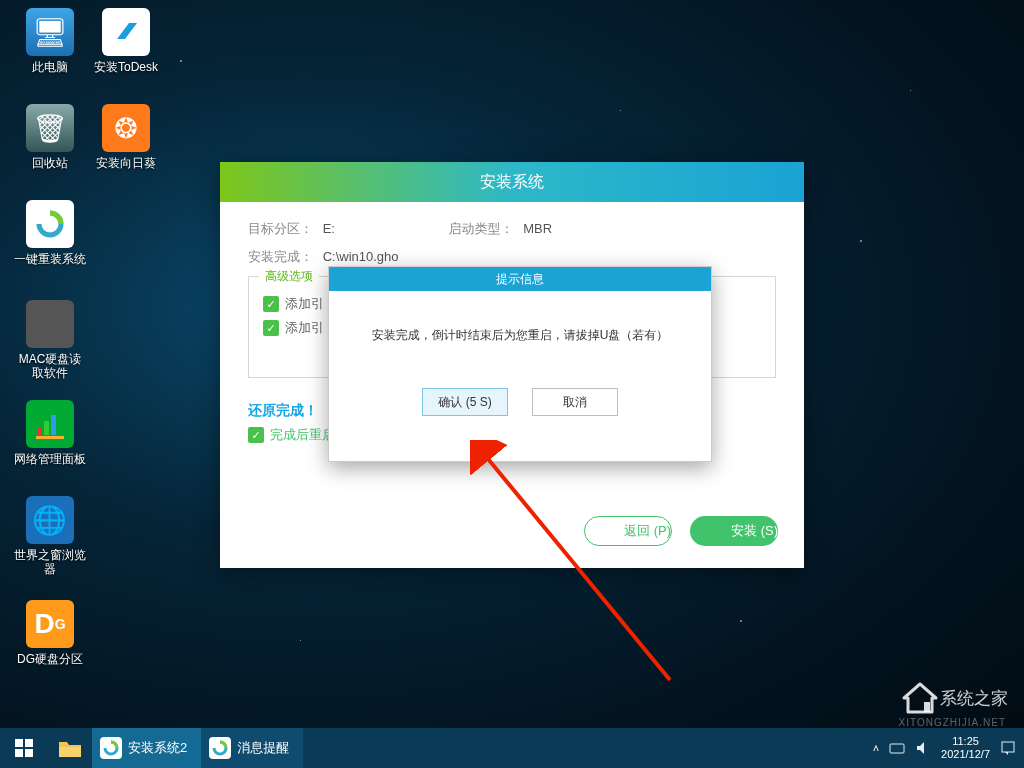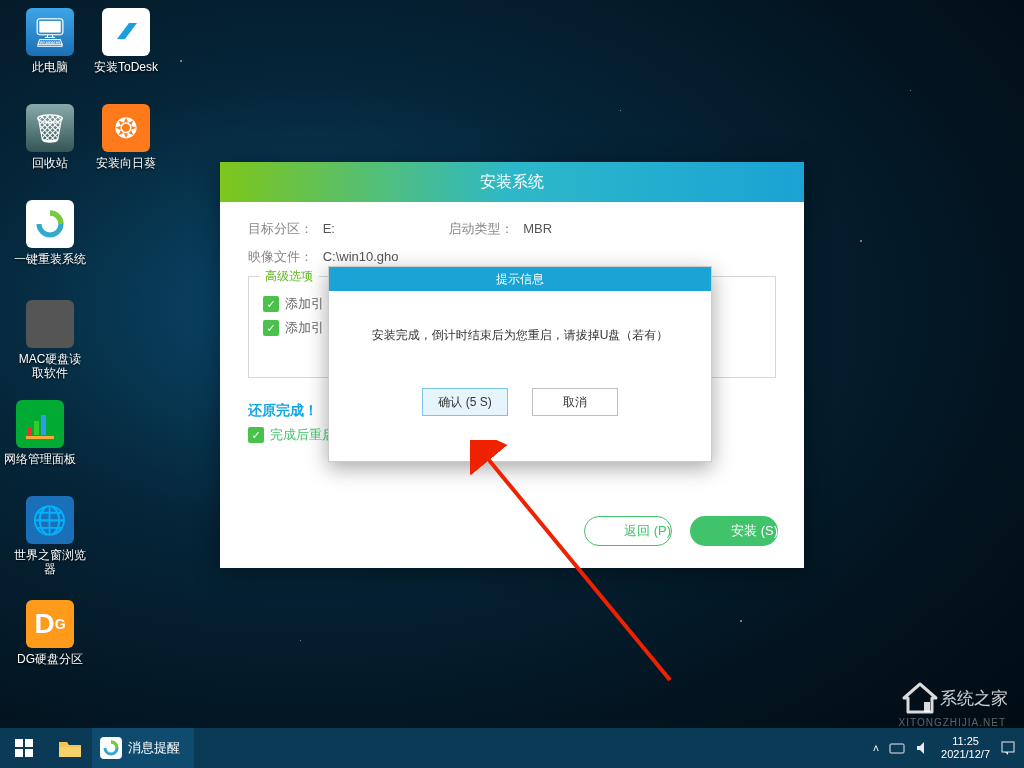--- a/index.html
+++ b/index.html
@@ -109,21 +109,21 @@
           <path d="M15 4 A11 11 0 0 1 26 15" fill="none" stroke="#7c3" stroke-width="5"></path>
         </svg>
       </div>
     <span class="lbl">一键重装系统</span>
   </div>
   <div class="desktop-icon" style="left:14px;top:300px">
     <div class="ic ic-mac"></div>
     <span class="lbl" style="white-space:pre-line">MAC硬盘读
 取软件</span>
   </div>
-  <div class="desktop-icon" style="left:4px;top:400px">
+  <div class="desktop-icon" style="left:14px;top:400px">
     <div class="ic ic-net">
         <svg width="34" height="34">
           <rect x="4" y="20" width="5" height="8" fill="#e33"></rect>
           <rect x="11" y="14" width="5" height="14" fill="#3c3"></rect>
           <rect x="18" y="8" width="5" height="20" fill="#39e"></rect>
           <rect x="3" y="29" width="28" height="3" fill="#fa3"></rect>
         </svg>
       </div>
     <span class="lbl">网络管理面板</span>
   </div>
@@ -143,21 +143,21 @@
     <span>安装系统</span>
   </div>
   <div class="main-body">
     <div class="row">
       <span class="k">目标分区：</span>
       <span class="v">E:</span>
       <span class="k" style="margin-left:110px">启动类型：</span>
       <span class="v">MBR</span>
     </div>
     <div class="row">
-      <span class="k">映像文件：</span>
+      <span class="k">安装完成：</span>
       <span class="v">C:\win10.gho</span>
     </div>
     <div class="fieldset">
       <div class="legend">高级选项</div>
       <div class="chk">
         <div class="box">✓</div>
         <span>添加引</span>
       </div>
       <div class="chk">
         <div class="box">✓</div>
@@ -224,20 +224,29 @@
         <rect x="0" y="10" width="8" height="8" fill="#fff"></rect>
         <rect x="10" y="10" width="8" height="8" fill="#fff"></rect>
       </svg>
   </div>
   <div class="tb-fold">
     <svg width="24" height="20">
         <path d="M1 4 L9 4 L11 7 L23 7 L23 19 L1 19 Z" fill="#f5c255"></path>
         <rect x="1" y="9" width="22" height="10" fill="#f7d16a"></rect>
       </svg>
   </div>
+  <div class="tb-item active">
+    <div class="appic">
+        <svg width="16" height="16">
+          <path d="M8 2 A6 6 0 1 1 2 8" fill="none" stroke="#3ac" stroke-width="3"></path>
+          <path d="M8 2 A6 6 0 0 1 14 8" fill="none" stroke="#7c3" stroke-width="3"></path>
+        </svg>
+      </div>
+    <span>安装系统2</span>
+  </div>
   <div class="tb-item inactive">
     <div class="appic">
         <svg width="16" height="16">
           <path d="M8 2 A6 6 0 1 1 2 8" fill="none" stroke="#3ac" stroke-width="3"></path>
           <path d="M8 2 A6 6 0 0 1 14 8" fill="none" stroke="#7c3" stroke-width="3"></path>
         </svg>
       </div>
     <span>消息提醒</span>
   </div>
   <div class="tray">

